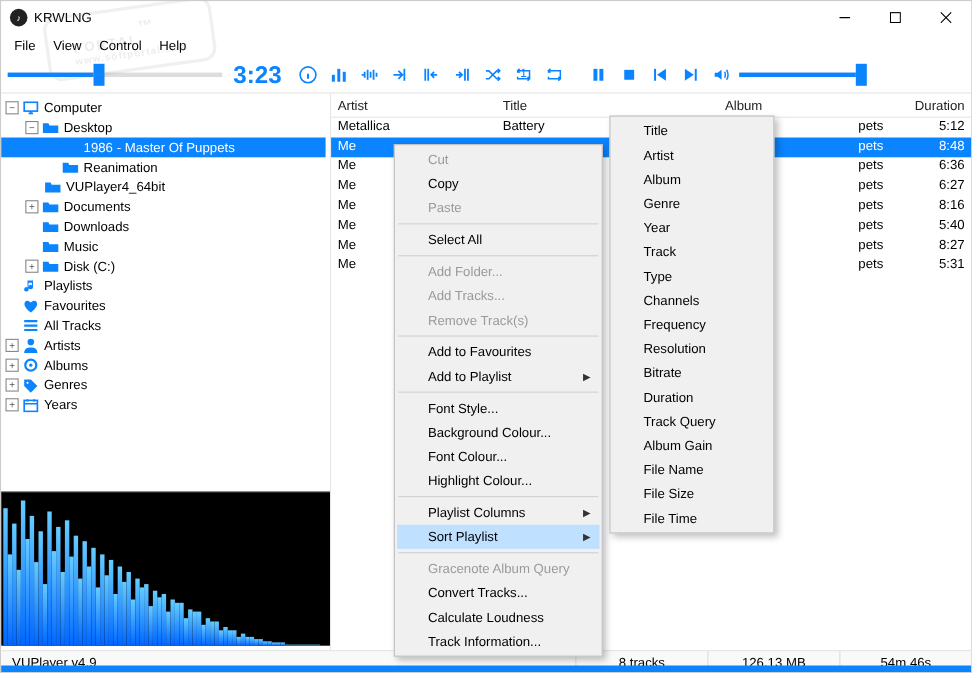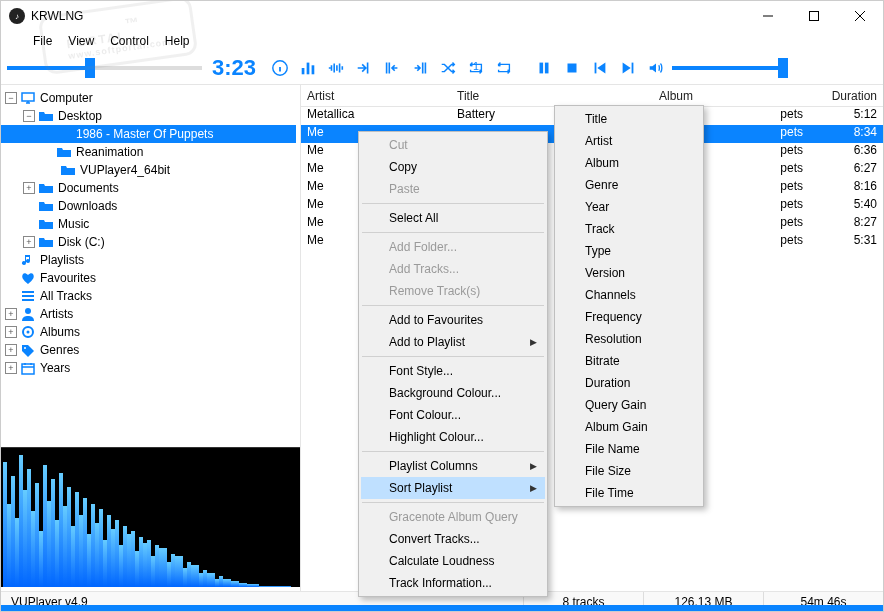--- a/index.html
+++ b/index.html
@@ -3,21 +3,21 @@
 <meta charset="utf-8">
 <style>
 * { margin:0; padding:0; box-sizing:border-box; font-family:"Segoe UI",Tahoma,sans-serif; font-size:12px; }
 body { width:884px; height:612px; background:#fff; position:relative; overflow:hidden; border:1px solid #ccc; }
 .titlebar { height:30px; display:flex; align-items:center; padding:0 8px; }
 .titlebar .app-icon { width:16px; height:16px; border-radius:50%; background:#222; display:flex; align-items:center; justify-content:center; color:#fff; font-size:8px; margin-right:6px; }
 .titlebar .title { font-size:12px; }
 .winbtns { position:absolute; right:0; top:0; display:flex; }
 .winbtn { width:46px; height:30px; display:flex; align-items:center; justify-content:center; }
 .winbtn svg { width:10px; height:10px; }
-.menubar { height:20px; display:flex; align-items:center; padding:0 4px; gap:0;margin-left:20px; }
+.menubar { height:20px; display:flex; align-items:center; padding:0 4px; gap:0; }
 .menubar span { padding:2px 8px; }
 .toolbar { height:34px; display:flex; align-items:center; padding:0 6px; gap:0; border-bottom:1px solid #e5e5e5; }
 .seek-wrap { width:195px; display:flex; align-items:center; margin-right:6px; position:relative; height:24px;}
 .seek-track { height:4px; background:#ddd; width:100%; position:relative; }
 .seek-fill { height:4px; background:#0a84ff; position:absolute; left:0; top:0; }
 .seek-thumb { width:10px; height:20px; background:#0a84ff; position:absolute; top:-8px; }
 .time { color:#0a84ff; font-size:22px; font-weight:600; margin:0 10px 0 4px; }
 .tbtn { width:28px; height:28px; display:flex; align-items:center; justify-content:center; color:#0a84ff; }
 .tbtn svg { width:18px; height:18px; stroke:#0a84ff; fill:none; stroke-width:1.6; }
 .tbtn.fill svg { fill:#0a84ff; stroke:none; }
@@ -212,21 +212,21 @@
           </svg>
           <span class="lbl">1986 - Master Of Puppets</span>
         </div>
         <div class="tree-row" style="padding-left: 40px;">
           <span class="exp none"></span>
           <svg class="ico" viewBox="0 0 16 14">
             <path class="folder-ico" d="M1 3h5l1 2h8v7H1z"></path>
           </svg>
           <span class="lbl">Reanimation</span>
         </div>
-        <div class="tree-row" style="padding-left: 44px; text-align: right;">
+        <div class="tree-row" style="padding-left: 24px; text-align: right;">
           <span class="exp none"></span>
           <svg class="ico" viewBox="0 0 16 14">
             <path class="folder-ico" d="M1 3h5l1 2h8v7H1z"></path>
           </svg>
           <span class="lbl">VUPlayer4_64bit</span>
         </div>
         <div class="tree-row" style="padding-left: 22px;">
           <span class="exp ">+</span>
           <svg class="ico" viewBox="0 0 16 14">
             <path class="folder-ico" d="M1 3h5l1 2h8v7H1z"></path>
@@ -396,21 +396,21 @@
         <div class="pl-row">
           <div class="col-artist">Metallica</div>
           <div class="col-title">Battery</div>
           <div class="col-album" style="text-align:right;padding-right:10px">pets</div>
           <div class="col-dur">5:12</div>
         </div>
         <div class="pl-row selected">
           <div class="col-artist">Me</div>
           <div class="col-title"></div>
           <div class="col-album" style="text-align:right;padding-right:10px">pets</div>
-          <div class="col-dur">8:34</div>
+          <div class="col-dur">8:48</div>
         </div>
         <div class="pl-row">
           <div class="col-artist">Me</div>
           <div class="col-title"></div>
           <div class="col-album" style="text-align:right;padding-right:10px">pets</div>
           <div class="col-dur">6:36</div>
         </div>
         <div class="pl-row">
           <div class="col-artist">Me</div>
           <div class="col-title"></div>
@@ -482,27 +482,26 @@
     <div class="ctx-item">Track Information...</div>
   </div>
 <div class="ctx-menu" id="ctx2" style="left:553px; top:104px; min-width:150px;">
     <div class="ctx-item">Title</div>
     <div class="ctx-item">Artist</div>
     <div class="ctx-item">Album</div>
     <div class="ctx-item">Genre</div>
     <div class="ctx-item">Year</div>
     <div class="ctx-item">Track</div>
     <div class="ctx-item">Type</div>
-    <div class="ctx-item">Version</div>
     <div class="ctx-item">Channels</div>
     <div class="ctx-item">Frequency</div>
     <div class="ctx-item">Resolution</div>
     <div class="ctx-item">Bitrate</div>
     <div class="ctx-item">Duration</div>
-    <div class="ctx-item">Query Gain</div>
+    <div class="ctx-item">Track Query</div>
     <div class="ctx-item">Album Gain</div>
     <div class="ctx-item">File Name</div>
     <div class="ctx-item">File Size</div>
     <div class="ctx-item">File Time</div>
   </div>
 
 <div class="watermark">
   <span>PORTAL</span><span style="font-size:14px;vertical-align:top">™</span>
   <span class="sub">www.softportal.com</span>
 </div>

